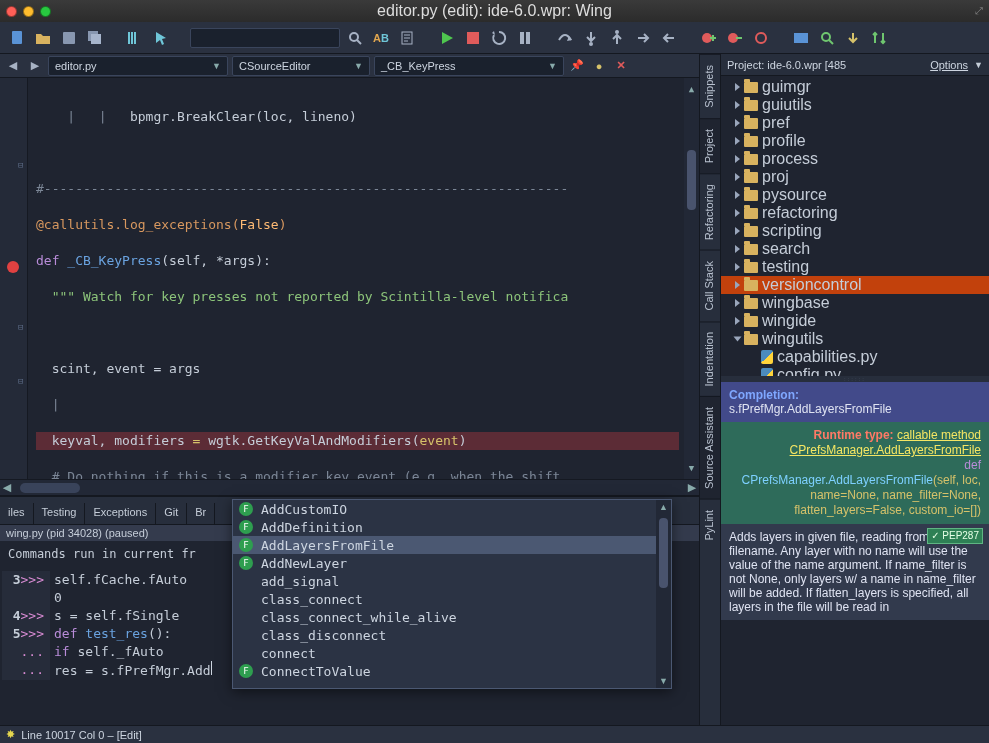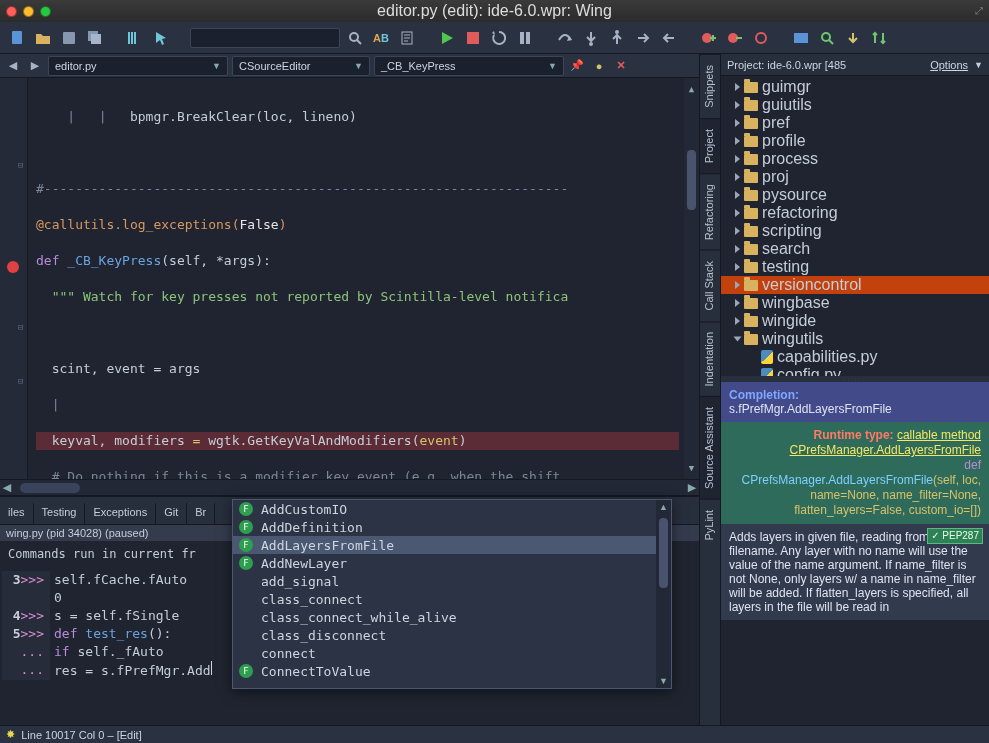--- a/index.html
+++ b/index.html
@@ -55,21 +55,21 @@
   flex:1; background:#1f2430; font-family: Menlo,Consolas,monospace; font-size:13px;
   line-height:18px; position:relative; overflow:hidden; white-space:pre; color:#c5cdd8;
 }
 .gutter{position:absolute;left:0;top:0;width:28px;height:100%;background:#242a38;border-right:1px solid #151922;}
 .bp{position:absolute;left:7px;width:12px;height:12px;border-radius:50%;background:#e04141;}
 .fold{position:absolute;left:18px;color:#5b6a85;font-size:9px;}
 .codewrap{position:absolute;left:28px;right:12px;top:0;padding:12px 8px;}
 .codeline{height:18px;}
 .hlline{background:#5c2c36;}
 .c-g{color:#7b8696;} .c-o{color:#d8985f;} .c-y{color:#d6c26a;} .c-b{color:#6aa3e0;}
-.c-p{color:#b98cd9;} .c-m{color:#e5e5e5;} .c-gr{color:#8cc47a;}
+.c-p{color:#b98cd9;} .c-m{color:#fdba74;} .c-gr{color:#8cc47a;}
 .hscroll{height:16px;background:#222836;border-top:1px solid #151922;display:flex;align-items:center;}
 .hscroll .thumb{width:60px;height:10px;background:#39435a;border-radius:5px;margin-left:6px;}
 .hscroll .arrow{width:14px;text-align:center;color:#8aa;}
 
 .bottom{
   height:230px; border-top:2px solid #141820; display:flex; flex-direction:column; background:#1f2430; position:relative;
 }
 .gripper{height:6px;background:#272e3c;display:flex;align-items:center;justify-content:center;color:#4a5468;font-size:6px;letter-spacing:2px;}
 .tabbar{height:22px;display:flex;background:#272e3c;border-bottom:1px solid #141820;}
 .tab{padding:3px 8px;border-right:1px solid #141820;color:#c5cdd8;font-size:11px;}

